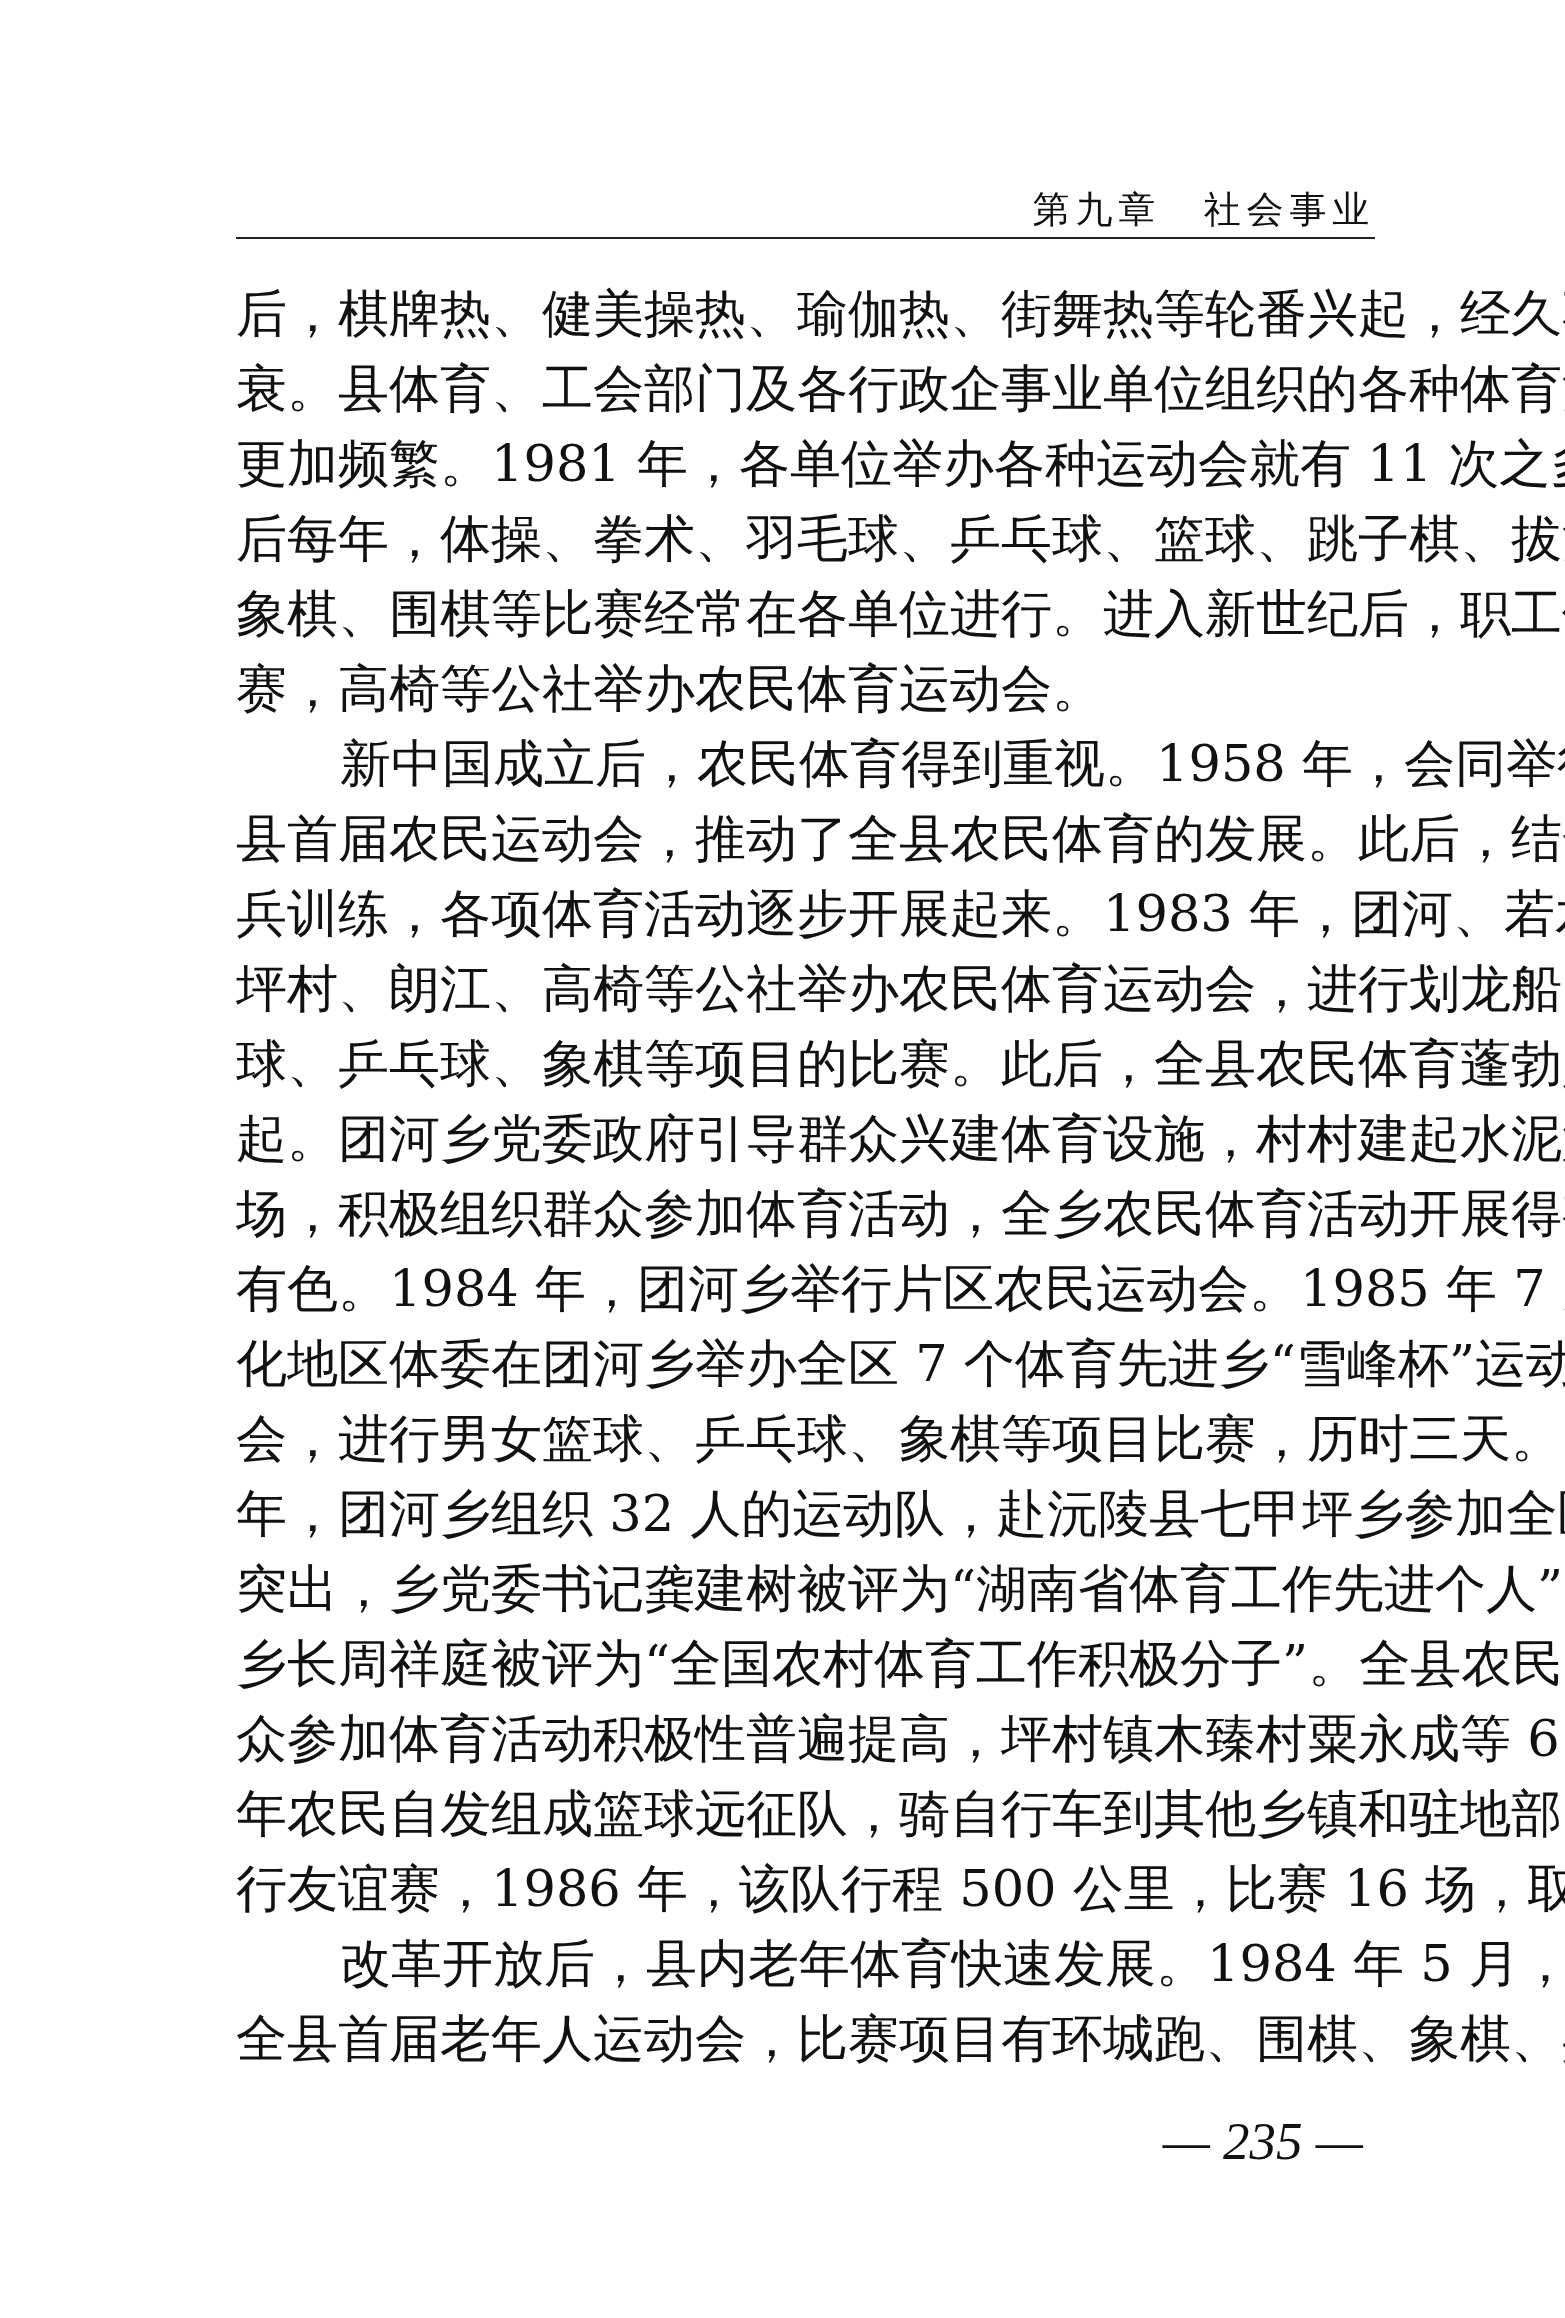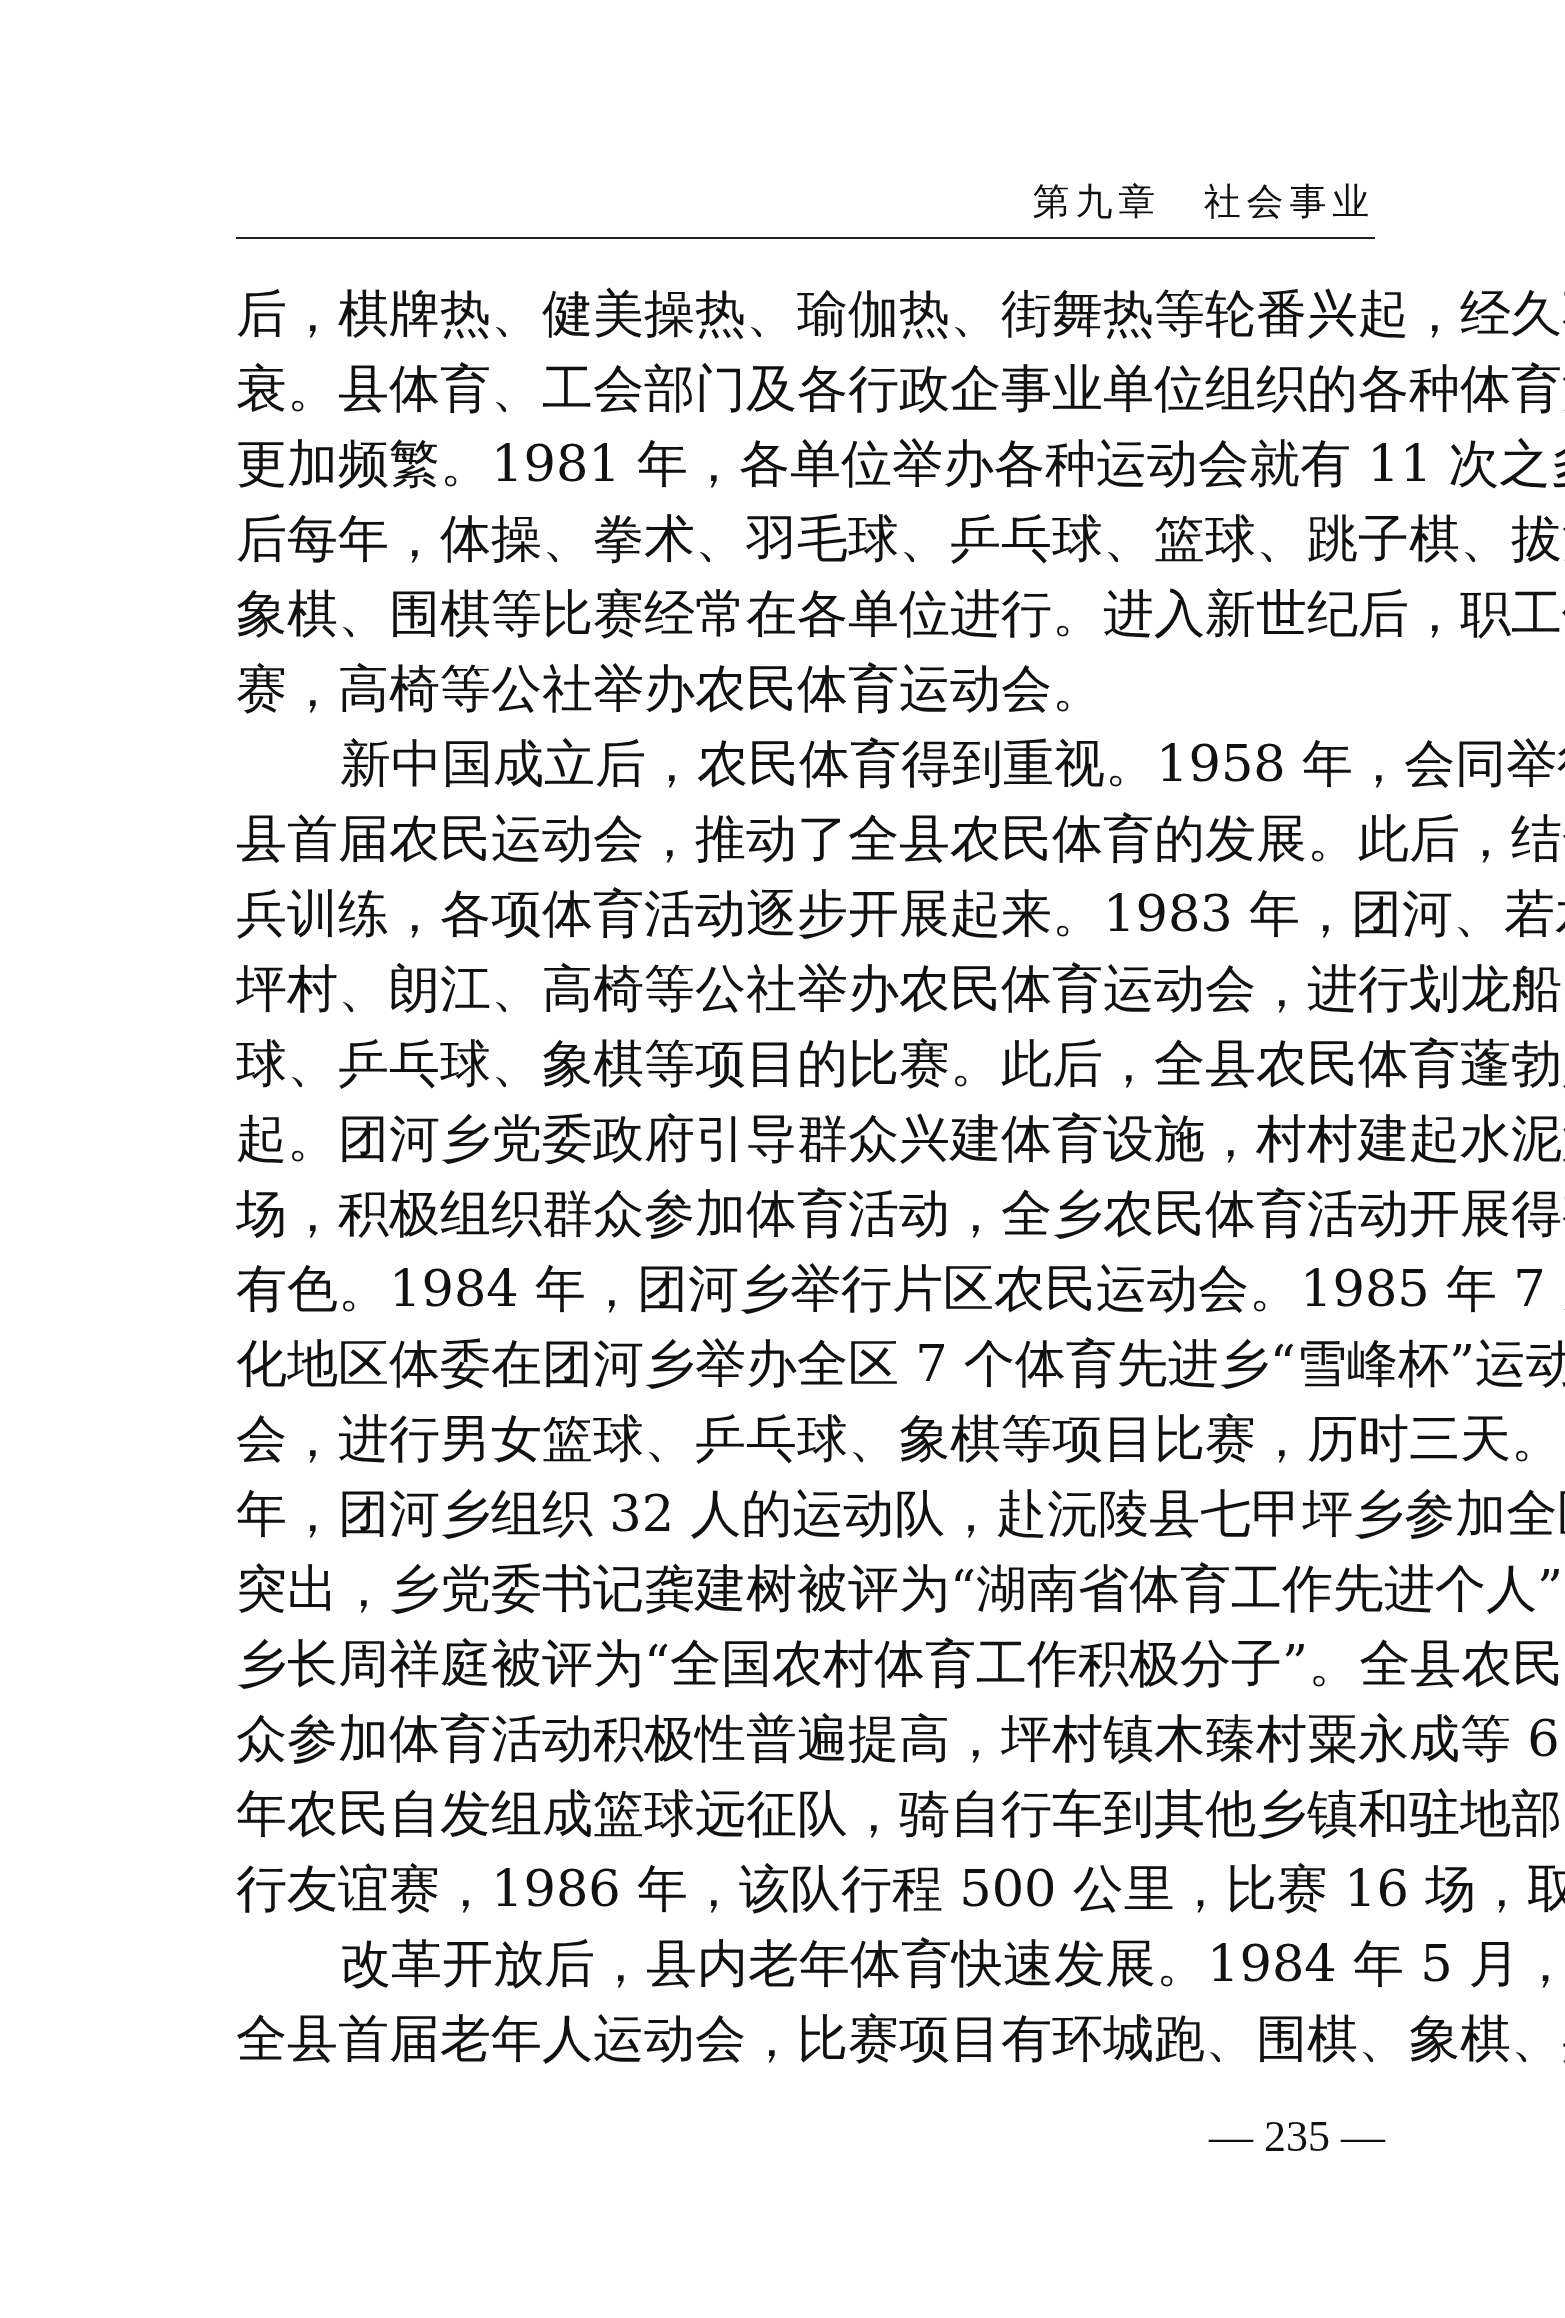--- a/index.html
+++ b/index.html
@@ -11,21 +11,21 @@
       width: 1565px;
       height: 2319px;
       position: relative;
       overflow: hidden;
       font-family: "DejaVu Serif", "Liberation Serif", serif;
       color: #111111;
     }
     .running-head {
       position: absolute;
       left: 236px;
-      top: 0;
+      top: 8px;
       width: 1139px;
       height: 272px;
     }
     .running-head-text {
       position: absolute;
       right: 0;
       top: 183px;
       font-size: 37px;
       letter-spacing: 5.8px;
       line-height: 1;
@@ -55,26 +55,27 @@
       letter-spacing: 0;
     }
     .line.last {
       text-align-last: left;
     }
     .line.indent {
       padding-left: 104px;
     }
     .page-number {
       position: absolute;
-      right: 180px;
+      right: 202px;
       top: 2115px;
-      font-size: 44px;
+      font-size: 53px;
       line-height: 1;
       font-family: "Liberation Serif", "DejaVu Serif", serif;
       white-space: pre;
+      font-style: italic;
     }
   </style>
 </head>
 <body>
 
 <div class="running-head">
   <div class="running-head-text">第九章　社会事业</div>
 </div>
 <div class="head-rule"></div>
 

